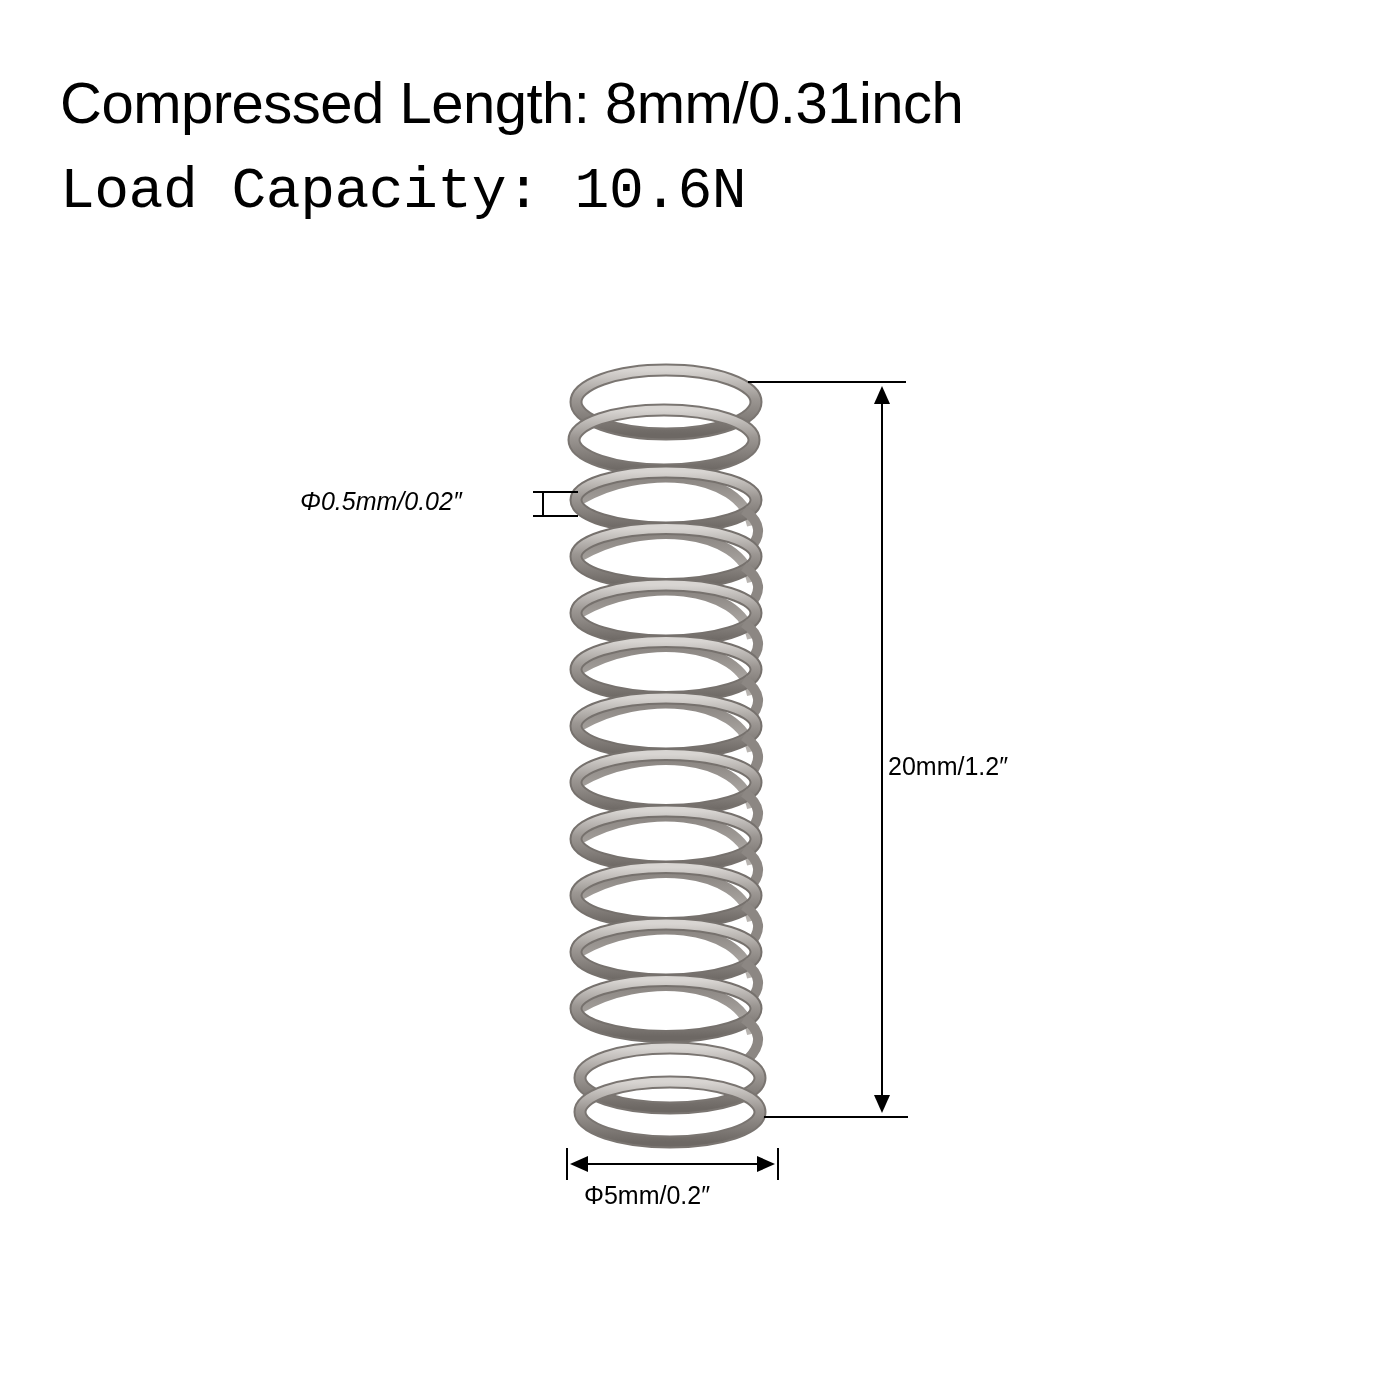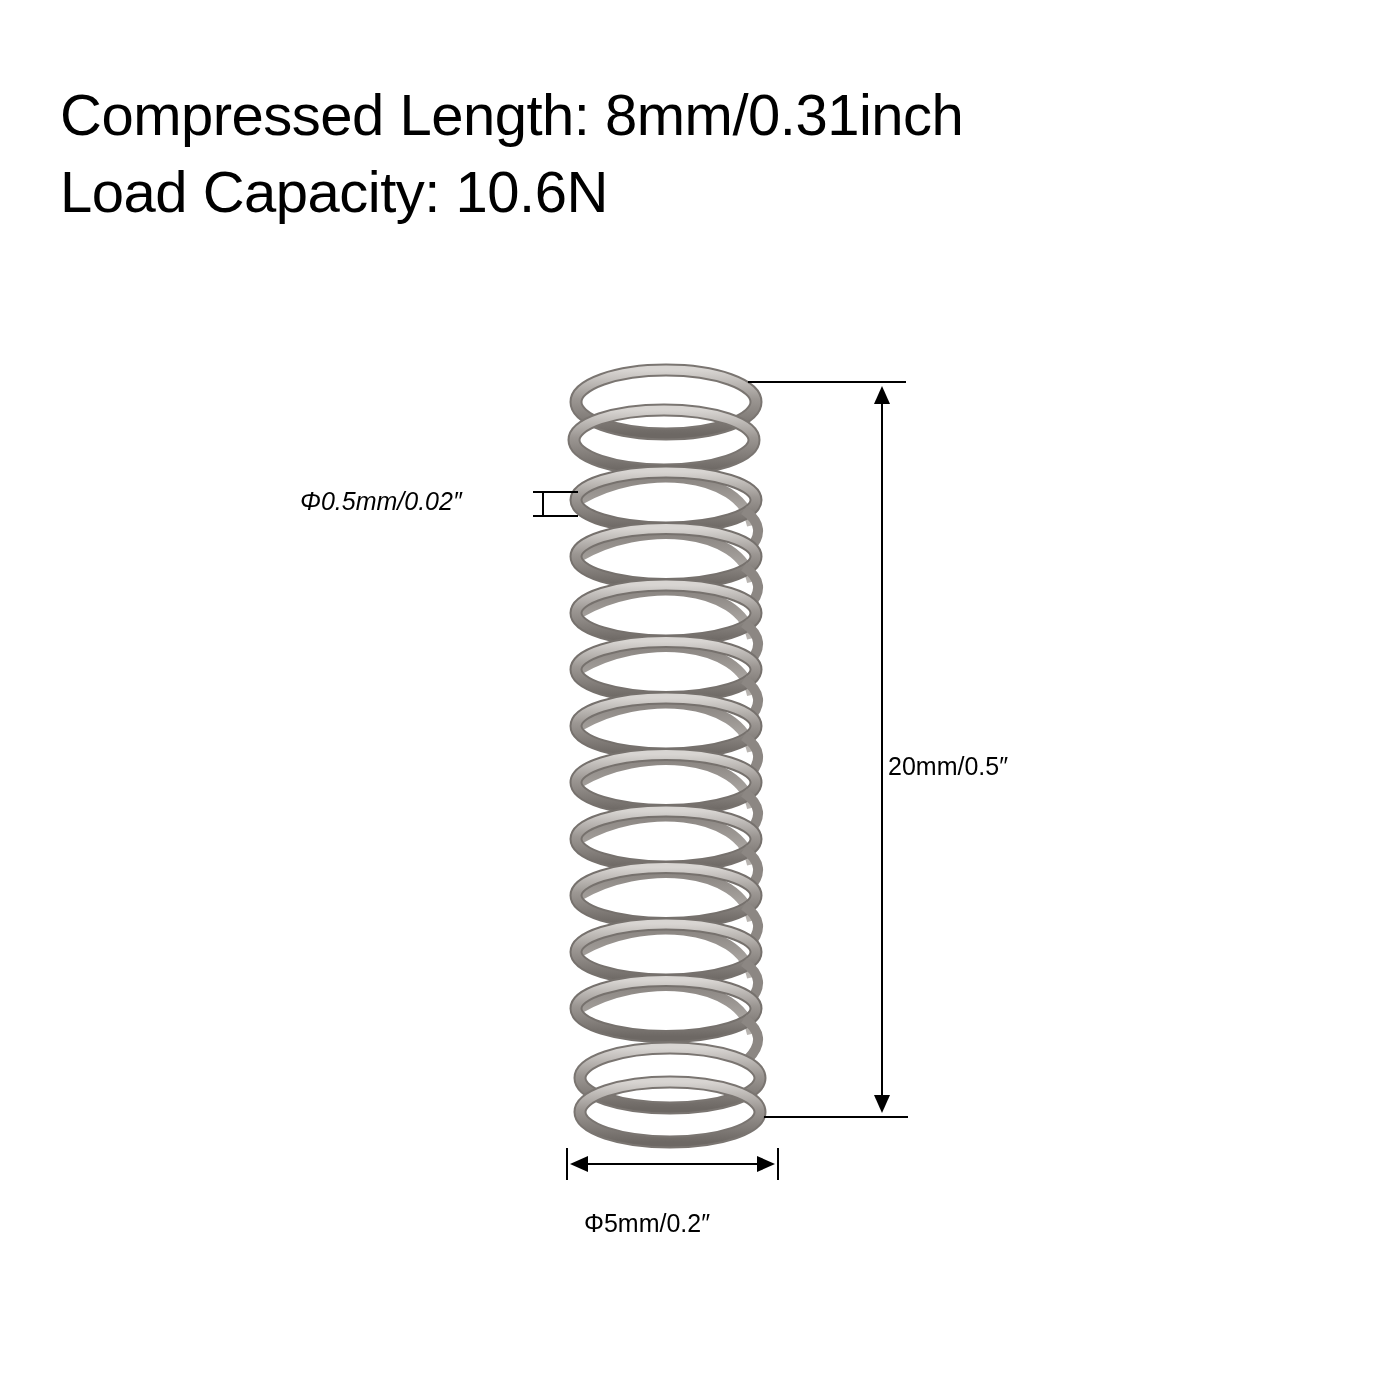--- a/index.html
+++ b/index.html
@@ -1,24 +1,24 @@
 <!DOCTYPE html>
 <html><head>
 <meta charset="utf-8">
 <style>
   html, body { margin:0; padding:0; background:#ffffff; }
   body { width:1400px; height:1400px; position:relative; overflow:hidden;
          font-family:"Liberation Sans", sans-serif; color:#000; }
   .spec { position:absolute; left:60px; font-size:58px; line-height:1; white-space:nowrap; letter-spacing:-0.5px; }
-  #spec1 { top:86px;text-align:center; }
-  #spec2 { top:163px; }
+  #spec1 { top:74px;text-align:center; }
+  #spec2 { top:163px;font-family:Liberation Mono, monospace; }
   .dim-label { position:absolute; font-size:25px; white-space:nowrap; line-height:1; }
   #wire-label { left:300px; top:489px;font-style:italic; }
   #len-label { left:888px; top:754px; }
-  #od-label { left:584px; top:1183px;margin-top:28px; }
+  #od-label { left:584px; top:1183px; }
   svg#drawing { position:absolute; left:0; top:0; }
 </style>
 </head>
 <body>
 
 <div class="spec" id="spec1">Compressed Length: 8mm/0.31inch</div>
 <div class="spec" id="spec2">Load Capacity: 10.6N</div>
 
 <svg id="drawing" width="1400" height="1400" viewBox="0 0 1400 1400">
   <defs>
@@ -106,14 +106,14 @@
   <g stroke="#000" stroke-width="2">
     <line x1="567" y1="1148" x2="567" y2="1180"></line>
     <line x1="778" y1="1148" x2="778" y2="1180"></line>
     <line x1="585" y1="1164" x2="760" y2="1164"></line>
     <polygon points="570,1164 588,1156 588,1172" fill="#000" stroke="none"></polygon>
     <polygon points="775,1164 757,1156 757,1172" fill="#000" stroke="none"></polygon>
   </g>
 </svg>
 
 <div class="dim-label" id="wire-label">Φ0.5mm/0.02″</div>
-<div class="dim-label" id="len-label">20mm/0.5″</div>
+<div class="dim-label" id="len-label">20mm/1.2″</div>
 <div class="dim-label" id="od-label">Φ5mm/0.2″</div>
 
 </body></html>

